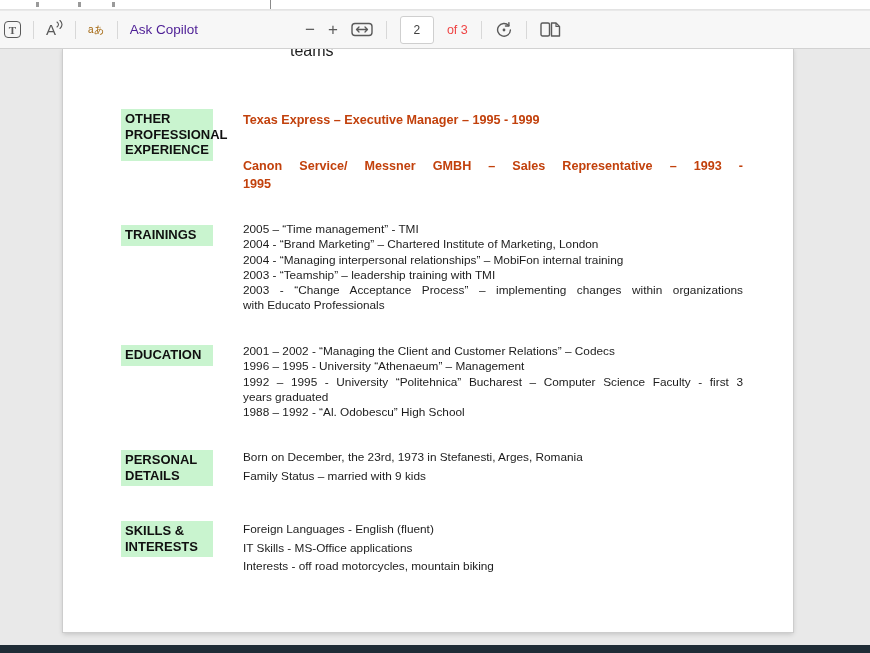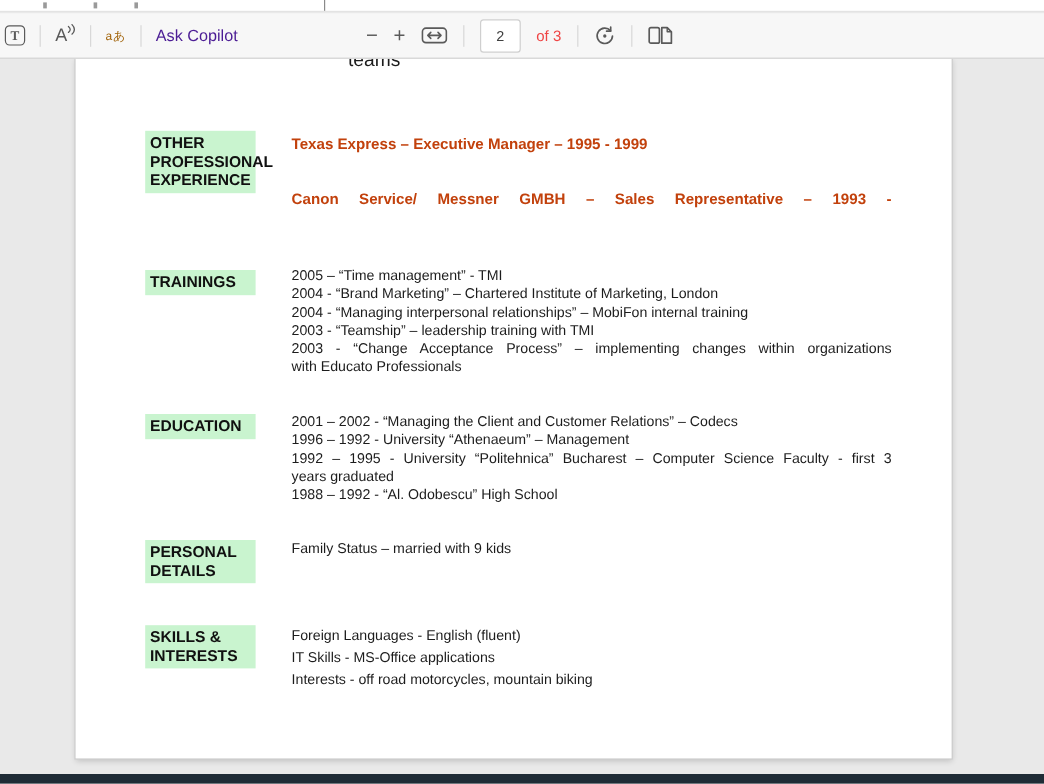--- a/index.html
+++ b/index.html
@@ -126,43 +126,45 @@
 
 <div class="viewer">
   <div class="page">
 
     <div class="clip-line">teams</div>
 
     <div class="lbl" style="top:61px">OTHER PROFESSIONAL EXPERIENCE</div>
     <div class="body-block bold-entry" style="top:63px">Texas Express – Executive Manager – 1995 - 1999</div>
     <div class="body-block bold-entry" style="top:109px">
       <div class="just">Canon Service/ Messner GMBH – Sales Representative – 1993 -</div>
+      <div>1995</div>
     </div>
 
     <div class="lbl" style="top:177px">TRAININGS</div>
     <div class="body-block" style="top:174px">
       <div>2005 – “Time management” - TMI</div>
       <div>2004 - “Brand Marketing” – Chartered Institute of Marketing, London</div>
       <div>2004 - “Managing interpersonal relationships” – MobiFon internal training</div>
       <div>2003 - “Teamship” – leadership training with TMI</div>
       <div class="just">2003 - “Change Acceptance Process” – implementing changes within organizations</div>
       <div>with Educato Professionals</div>
     </div>
 
     <div class="lbl" style="top:297px">EDUCATION</div>
     <div class="body-block" style="top:296px">
       <div>2001 – 2002 - “Managing the Client and Customer Relations” – Codecs</div>
-      <div>1996 – 1992 - University “Athenaeum” – Management</div>
+      <div>1996 – 1995 - University “Athenaeum” – Management</div>
       <div class="just">1992 – 1995 - University “Politehnica” Bucharest – Computer Science Faculty - first 3</div>
       <div>years graduated</div>
       <div>1988 – 1992 - “Al. Odobescu” High School</div>
     </div>
 
     <div class="lbl" style="top:402px">PERSONAL DETAILS</div>
     <div class="body-block lh-wide" style="top:400px">
+      <div>Born on December, the 23rd, 1973 in Stefanesti, Arges, Romania</div>
       <div>Family Status – married with 9 kids</div>
     </div>
 
     <div class="lbl" style="top:473px">SKILLS &amp; INTERESTS</div>
     <div class="body-block lh-skills" style="top:472px">
       <div>Foreign Languages - English (fluent)</div>
       <div>IT Skills - MS-Office applications</div>
       <div>Interests - off road motorcycles, mountain biking</div>
     </div>
 

